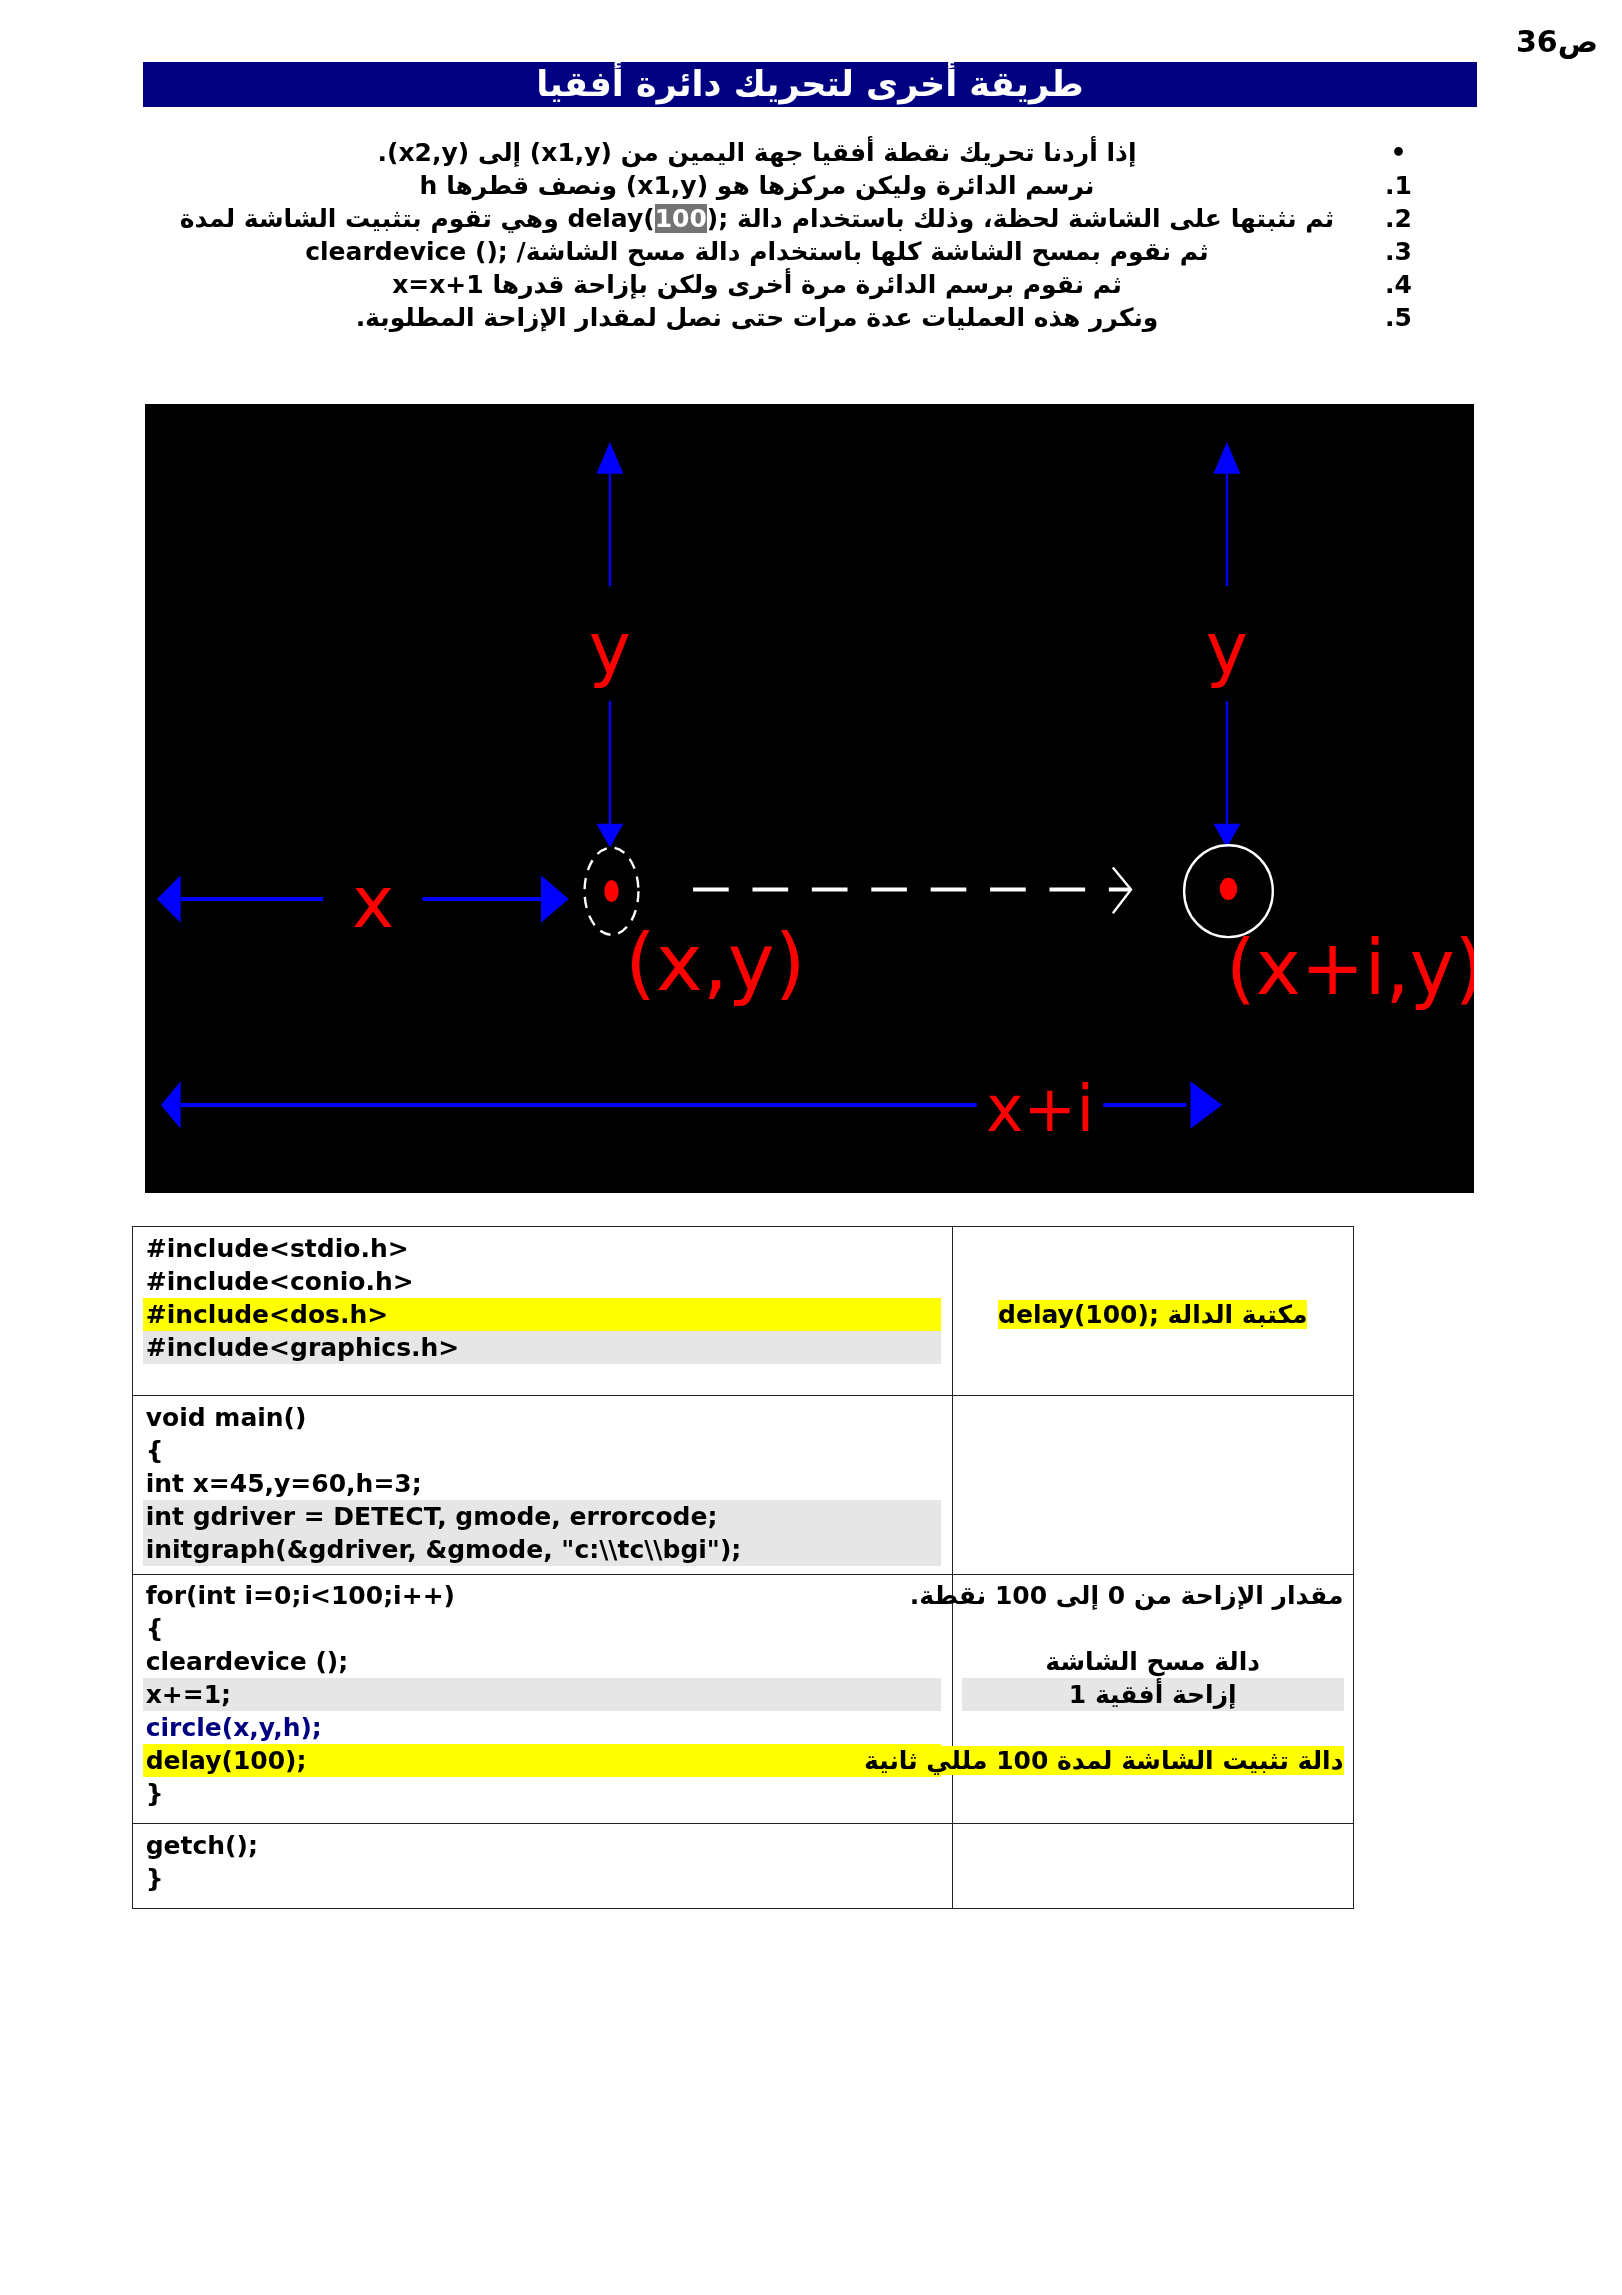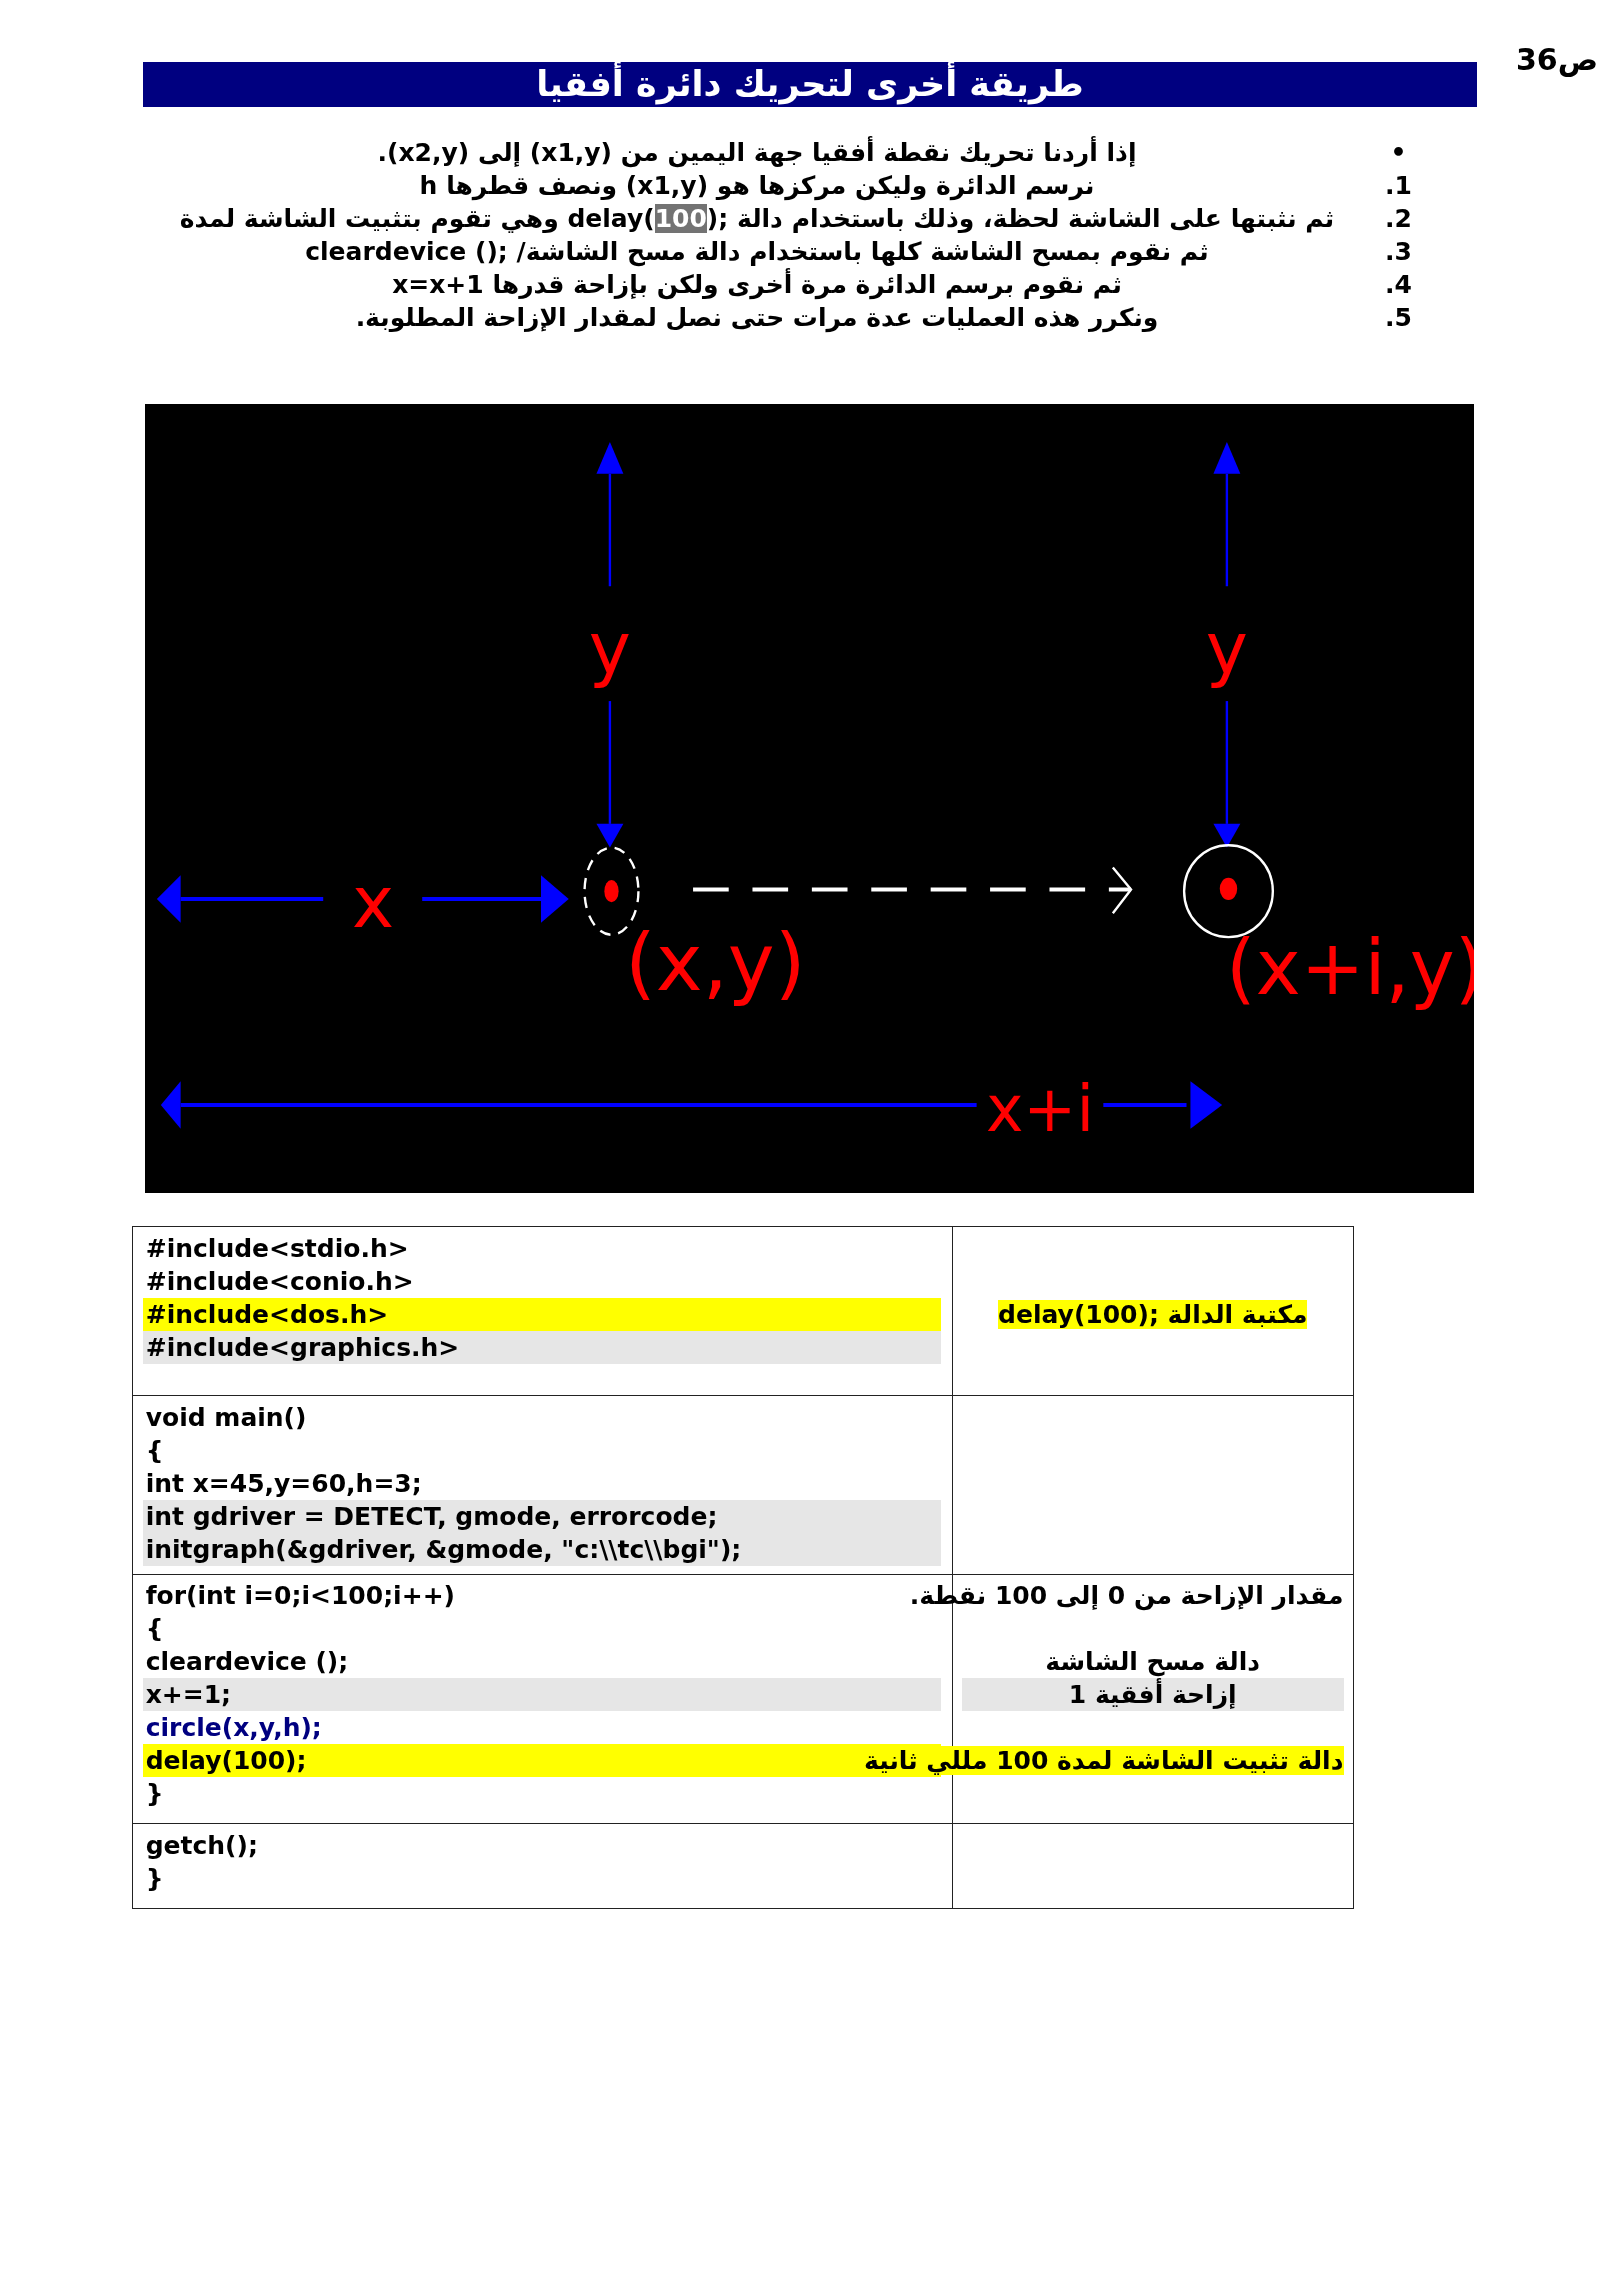--- a/index.html
+++ b/index.html
@@ -3,21 +3,21 @@
   <meta charset="utf-8">
   <style>
     html, body { margin: 0; padding: 0; background: #ffffff; }
     body {
       width: 1622px; height: 2295px; position: relative; overflow: hidden;
       font-family: "DejaVu Sans", "Liberation Sans", sans-serif;
       color: #000;
     }
     .page-number {
       position: absolute; top: 24px; right: 24px;
-      font-size: 30px; font-weight: bold; direction: rtl; margin-top: 18px;
+      font-size: 30px; font-weight: bold; direction: rtl;
     }
     .title-bar {
       position: absolute; left: 143px; top: 62px; width: 1334px; height: 45px;
       background: #000080; color: #fff; text-align: center;
       font-size: 35px; font-weight: bold; line-height: 45px; direction: rtl;
     }
     .intro {
       position: absolute; left: 143px; top: 136px; width: 1283px;
       direction: rtl; font-size: 25px; font-weight: bold; line-height: 33px;
     }

